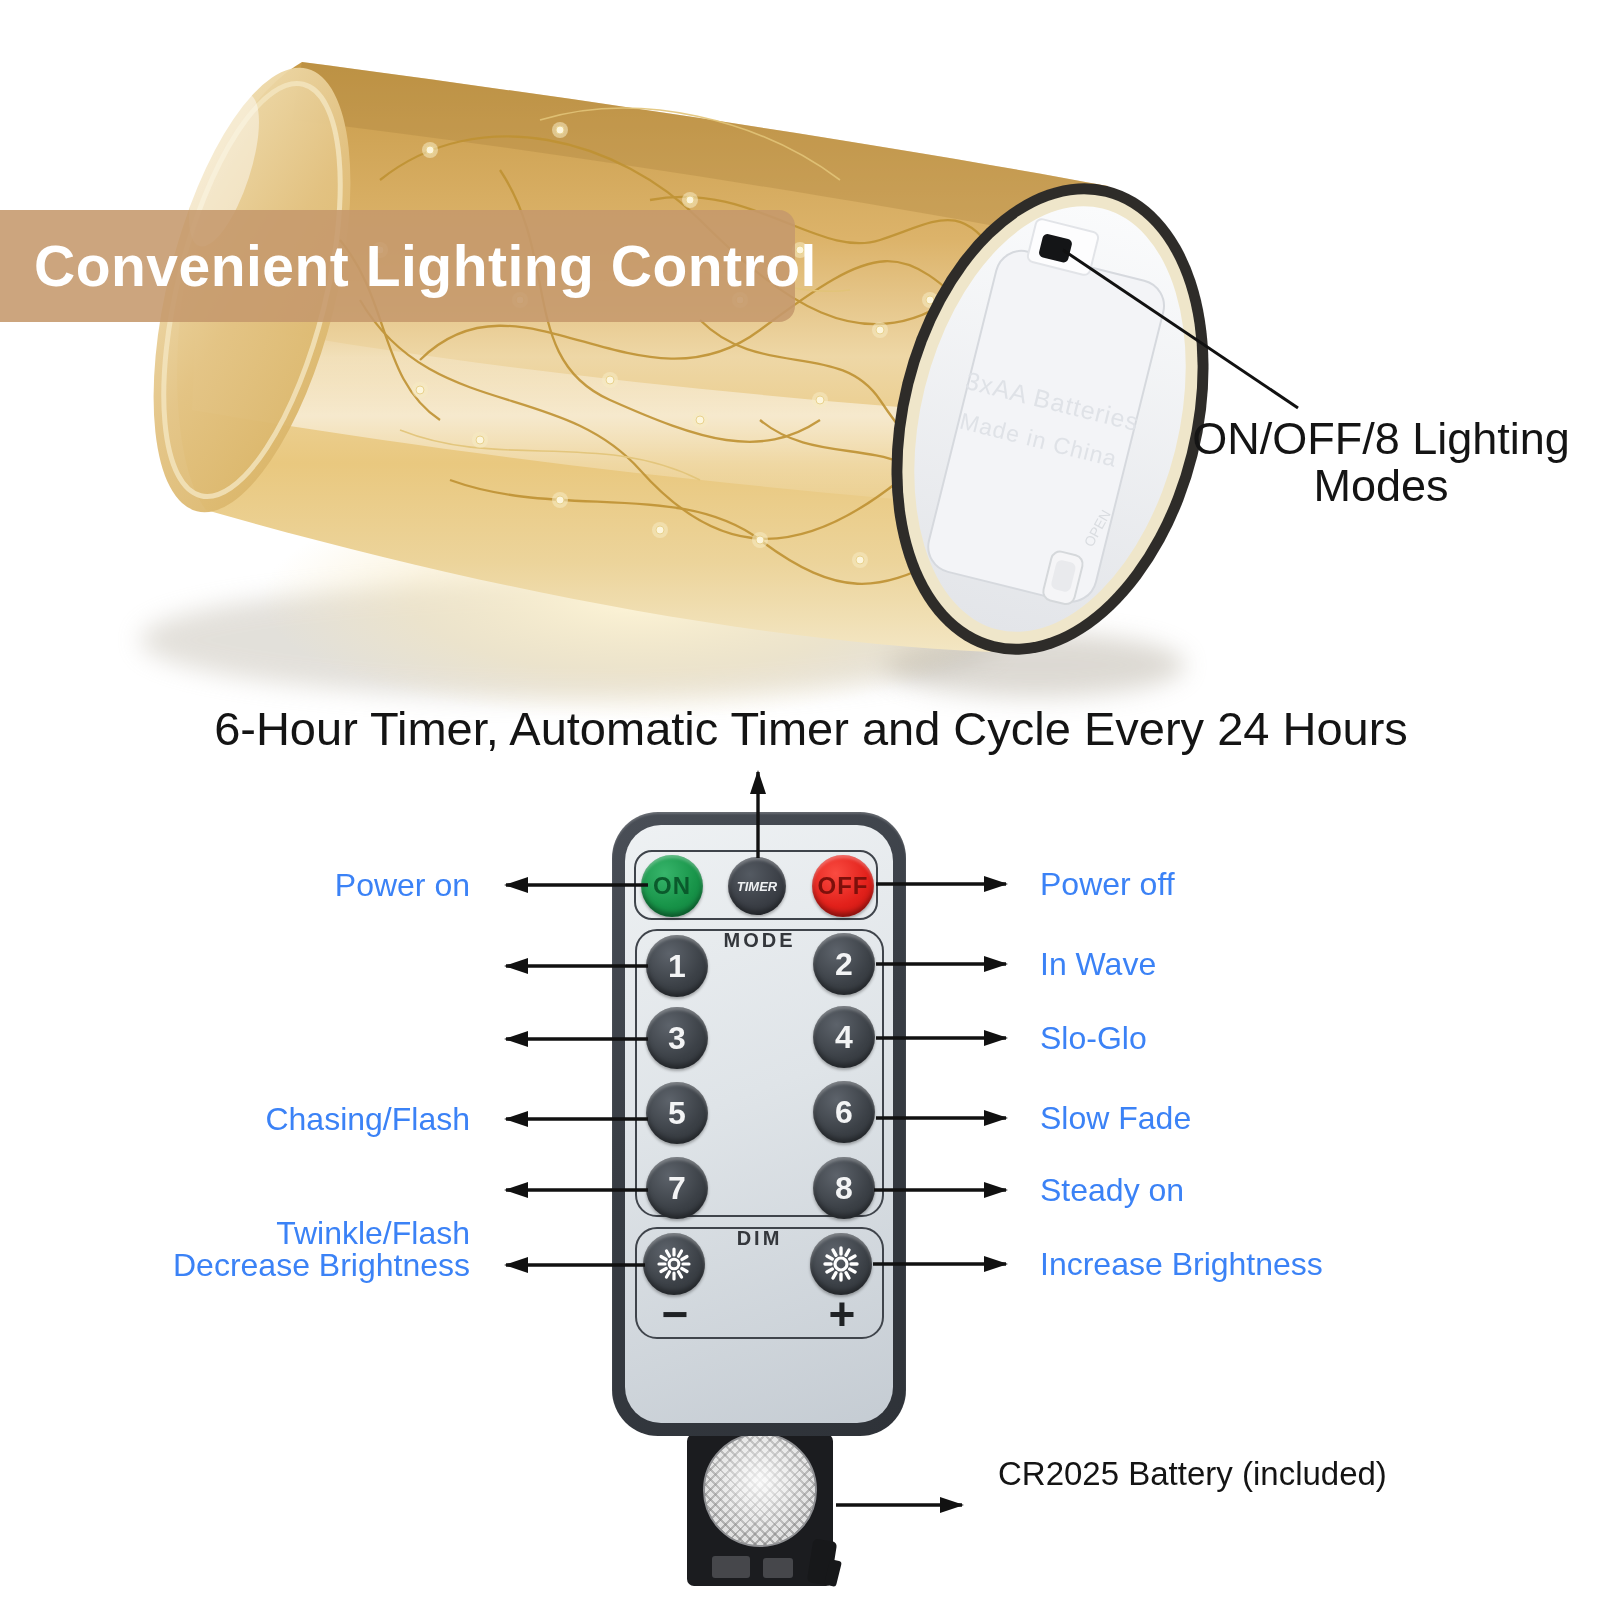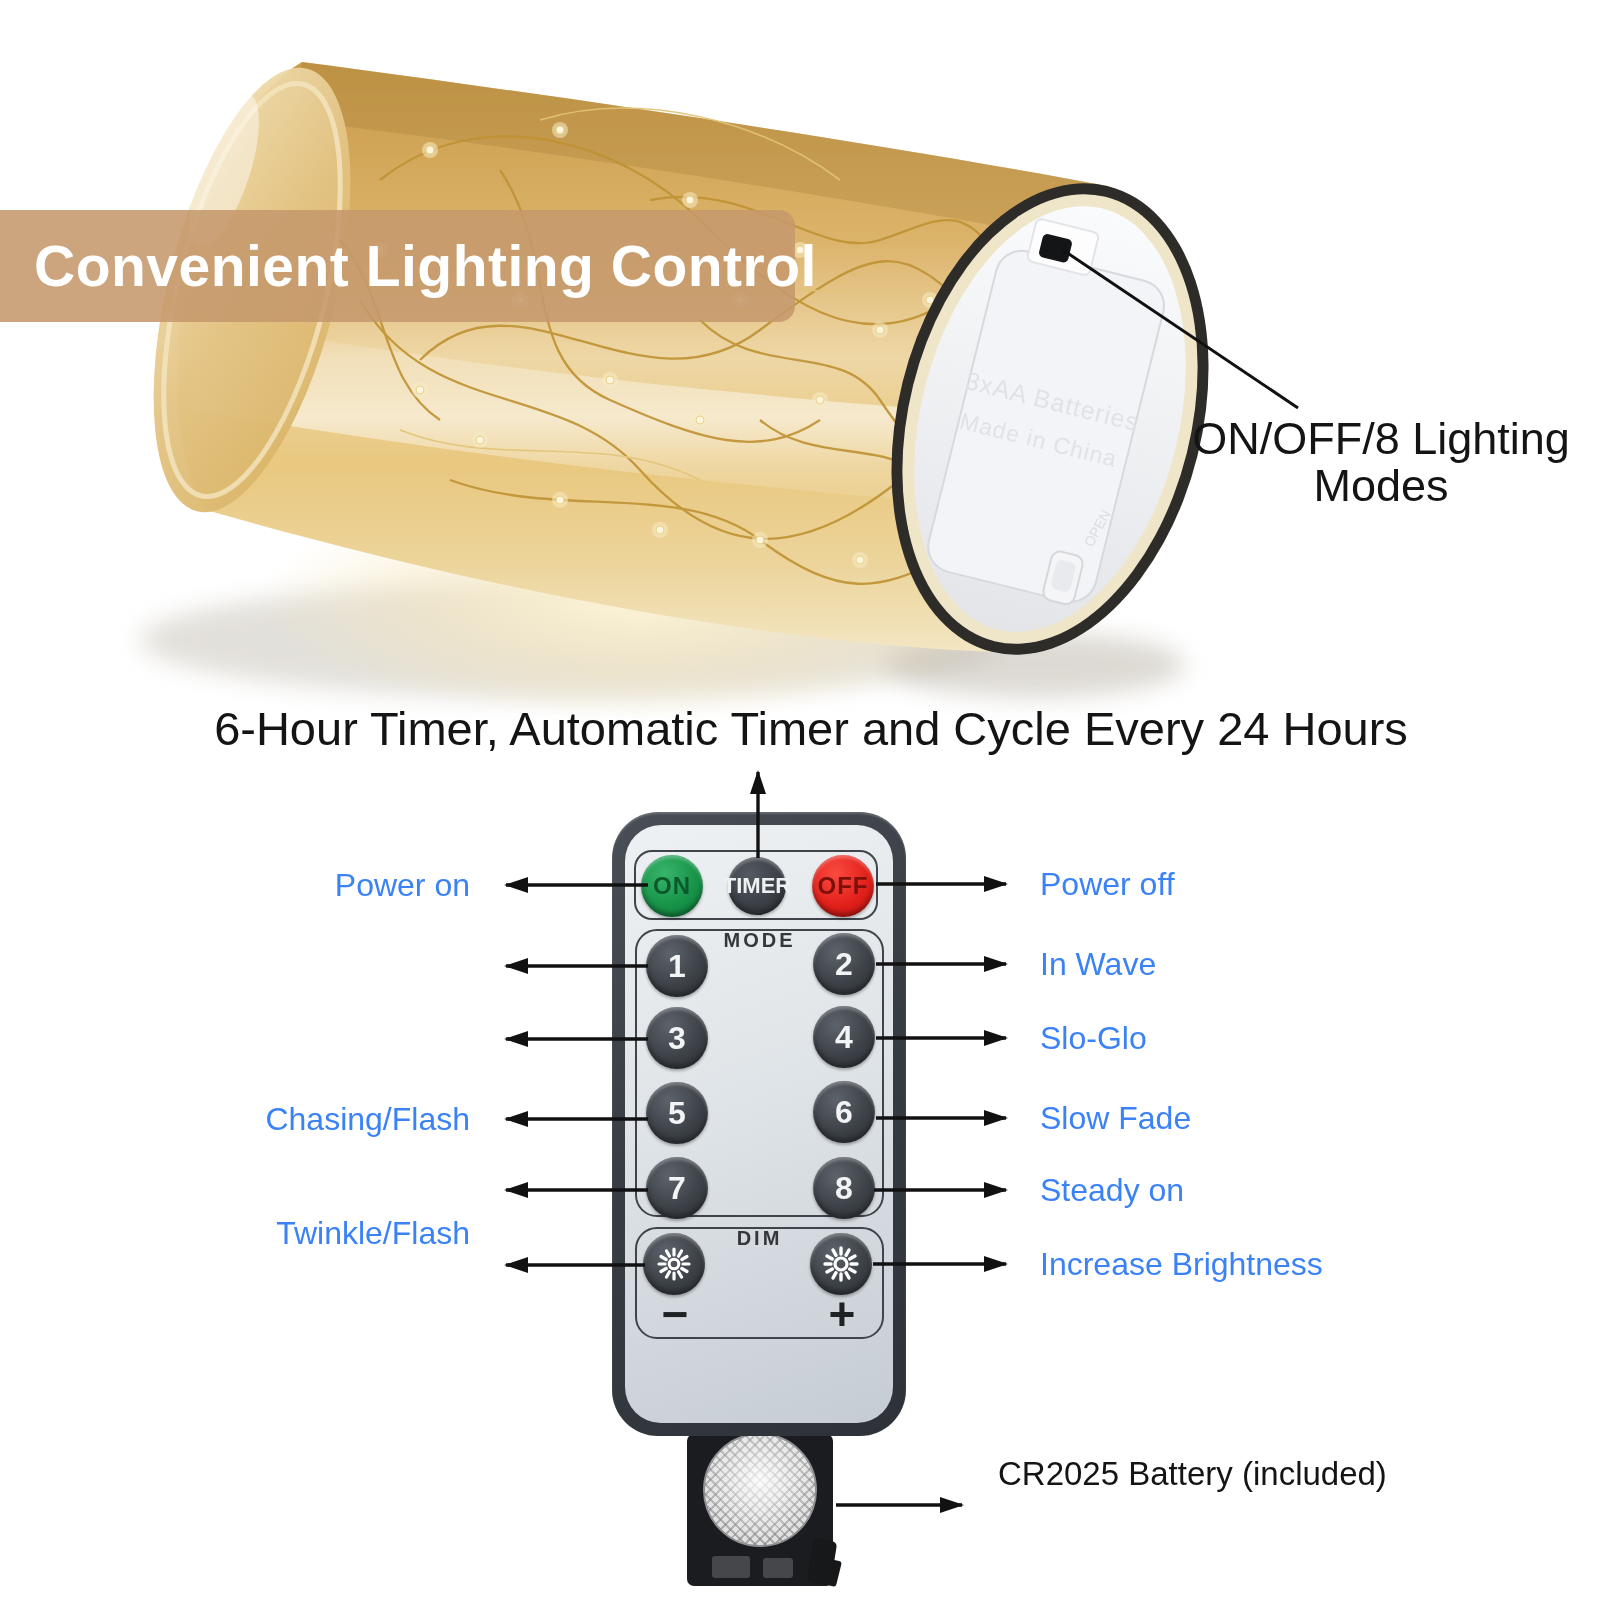--- a/index.html
+++ b/index.html
@@ -39,21 +39,21 @@
   .btn{position:absolute;border-radius:50%;display:flex;align-items:center;justify-content:center;
        z-index:4;box-shadow:inset 0 3px 3px rgba(255,255,255,.28),inset 0 -4px 5px rgba(0,0,0,.35),0 2px 3px rgba(0,0,0,.3);
        font-weight:bold;cursor:default;}
   .btn-dark{background:radial-gradient(circle at 38% 30%,#5d636b,#3b4046 58%,#2f3338);
             color:#f3f4f5;font-size:32px;}
   .btn-on{background:radial-gradient(circle at 38% 30%,#37b56b,#189449 55%,#0d7b3a);
           color:#0a5a2c;font-size:24px;letter-spacing:1px;}
   .btn-off{background:radial-gradient(circle at 38% 30%,#fa4b41,#e2211b 55%,#bd120e);
            color:#7d100b;font-size:24px;letter-spacing:1px;}
   .btn-timer{background:radial-gradient(circle at 38% 30%,#545a62,#3a3e45 58%,#2d3136);
-             color:#eef0f2;font-size:22px;}
+             color:#eef0f2;font-size:13px;font-style:italic;}
   .pm{z-index:5;font-size:46px;font-weight:bold;color:#1f2225;width:70px;text-align:center;line-height:46px;}
 
   
   .tray{left:687px;top:1434px;width:146px;height:152px;background:#1b1c1f;border-radius:7px;z-index:1;}
   .coin{left:703px;top:1433px;width:114px;height:114px;border-radius:50%;z-index:2;
         background-color:#e6e6e6;
         background-image:radial-gradient(circle at 50% 42%,rgba(255,255,255,.85),rgba(190,190,190,.15) 72%),
           repeating-linear-gradient(45deg,rgba(105,105,105,.5) 0 2px,transparent 2px 7px),
           repeating-linear-gradient(-45deg,rgba(105,105,105,.5) 0 2px,transparent 2px 7px);
         border:2px solid #8f9093;}
@@ -329,20 +329,21 @@
   <div class="abs note onoff-note">
     <div>ON/OFF/8 Lighting</div>
     <div>Modes</div>
   </div>
 
   <div class="abs note timer-note">6-Hour Timer, Automatic Timer and Cycle Every 24 Hours</div>
 
   <div class="abs side-label left" style="top:856px;">Power on</div>
   <div class="abs side-label left" style="top:1090px;">Chasing/Flash</div>
   <div class="abs side-label left" style="top:1204px;">Twinkle/Flash</div>
+  <div class="abs side-label left" style="top:1236px;">Decrease Brightness</div>
 
   <div class="abs side-label right" style="top:855px;">Power off</div>
   <div class="abs side-label right" style="top:935px;">In Wave</div>
   <div class="abs side-label right" style="top:1009px;">Slo-Glo</div>
   <div class="abs side-label right" style="top:1089px;">Slow Fade</div>
   <div class="abs side-label right" style="top:1161px;">Steady on</div>
   <div class="abs side-label right" style="top:1235px;">Increase Brightness</div>
 
   <div class="abs note battery-note">CR2025 Battery (included)</div>
 

